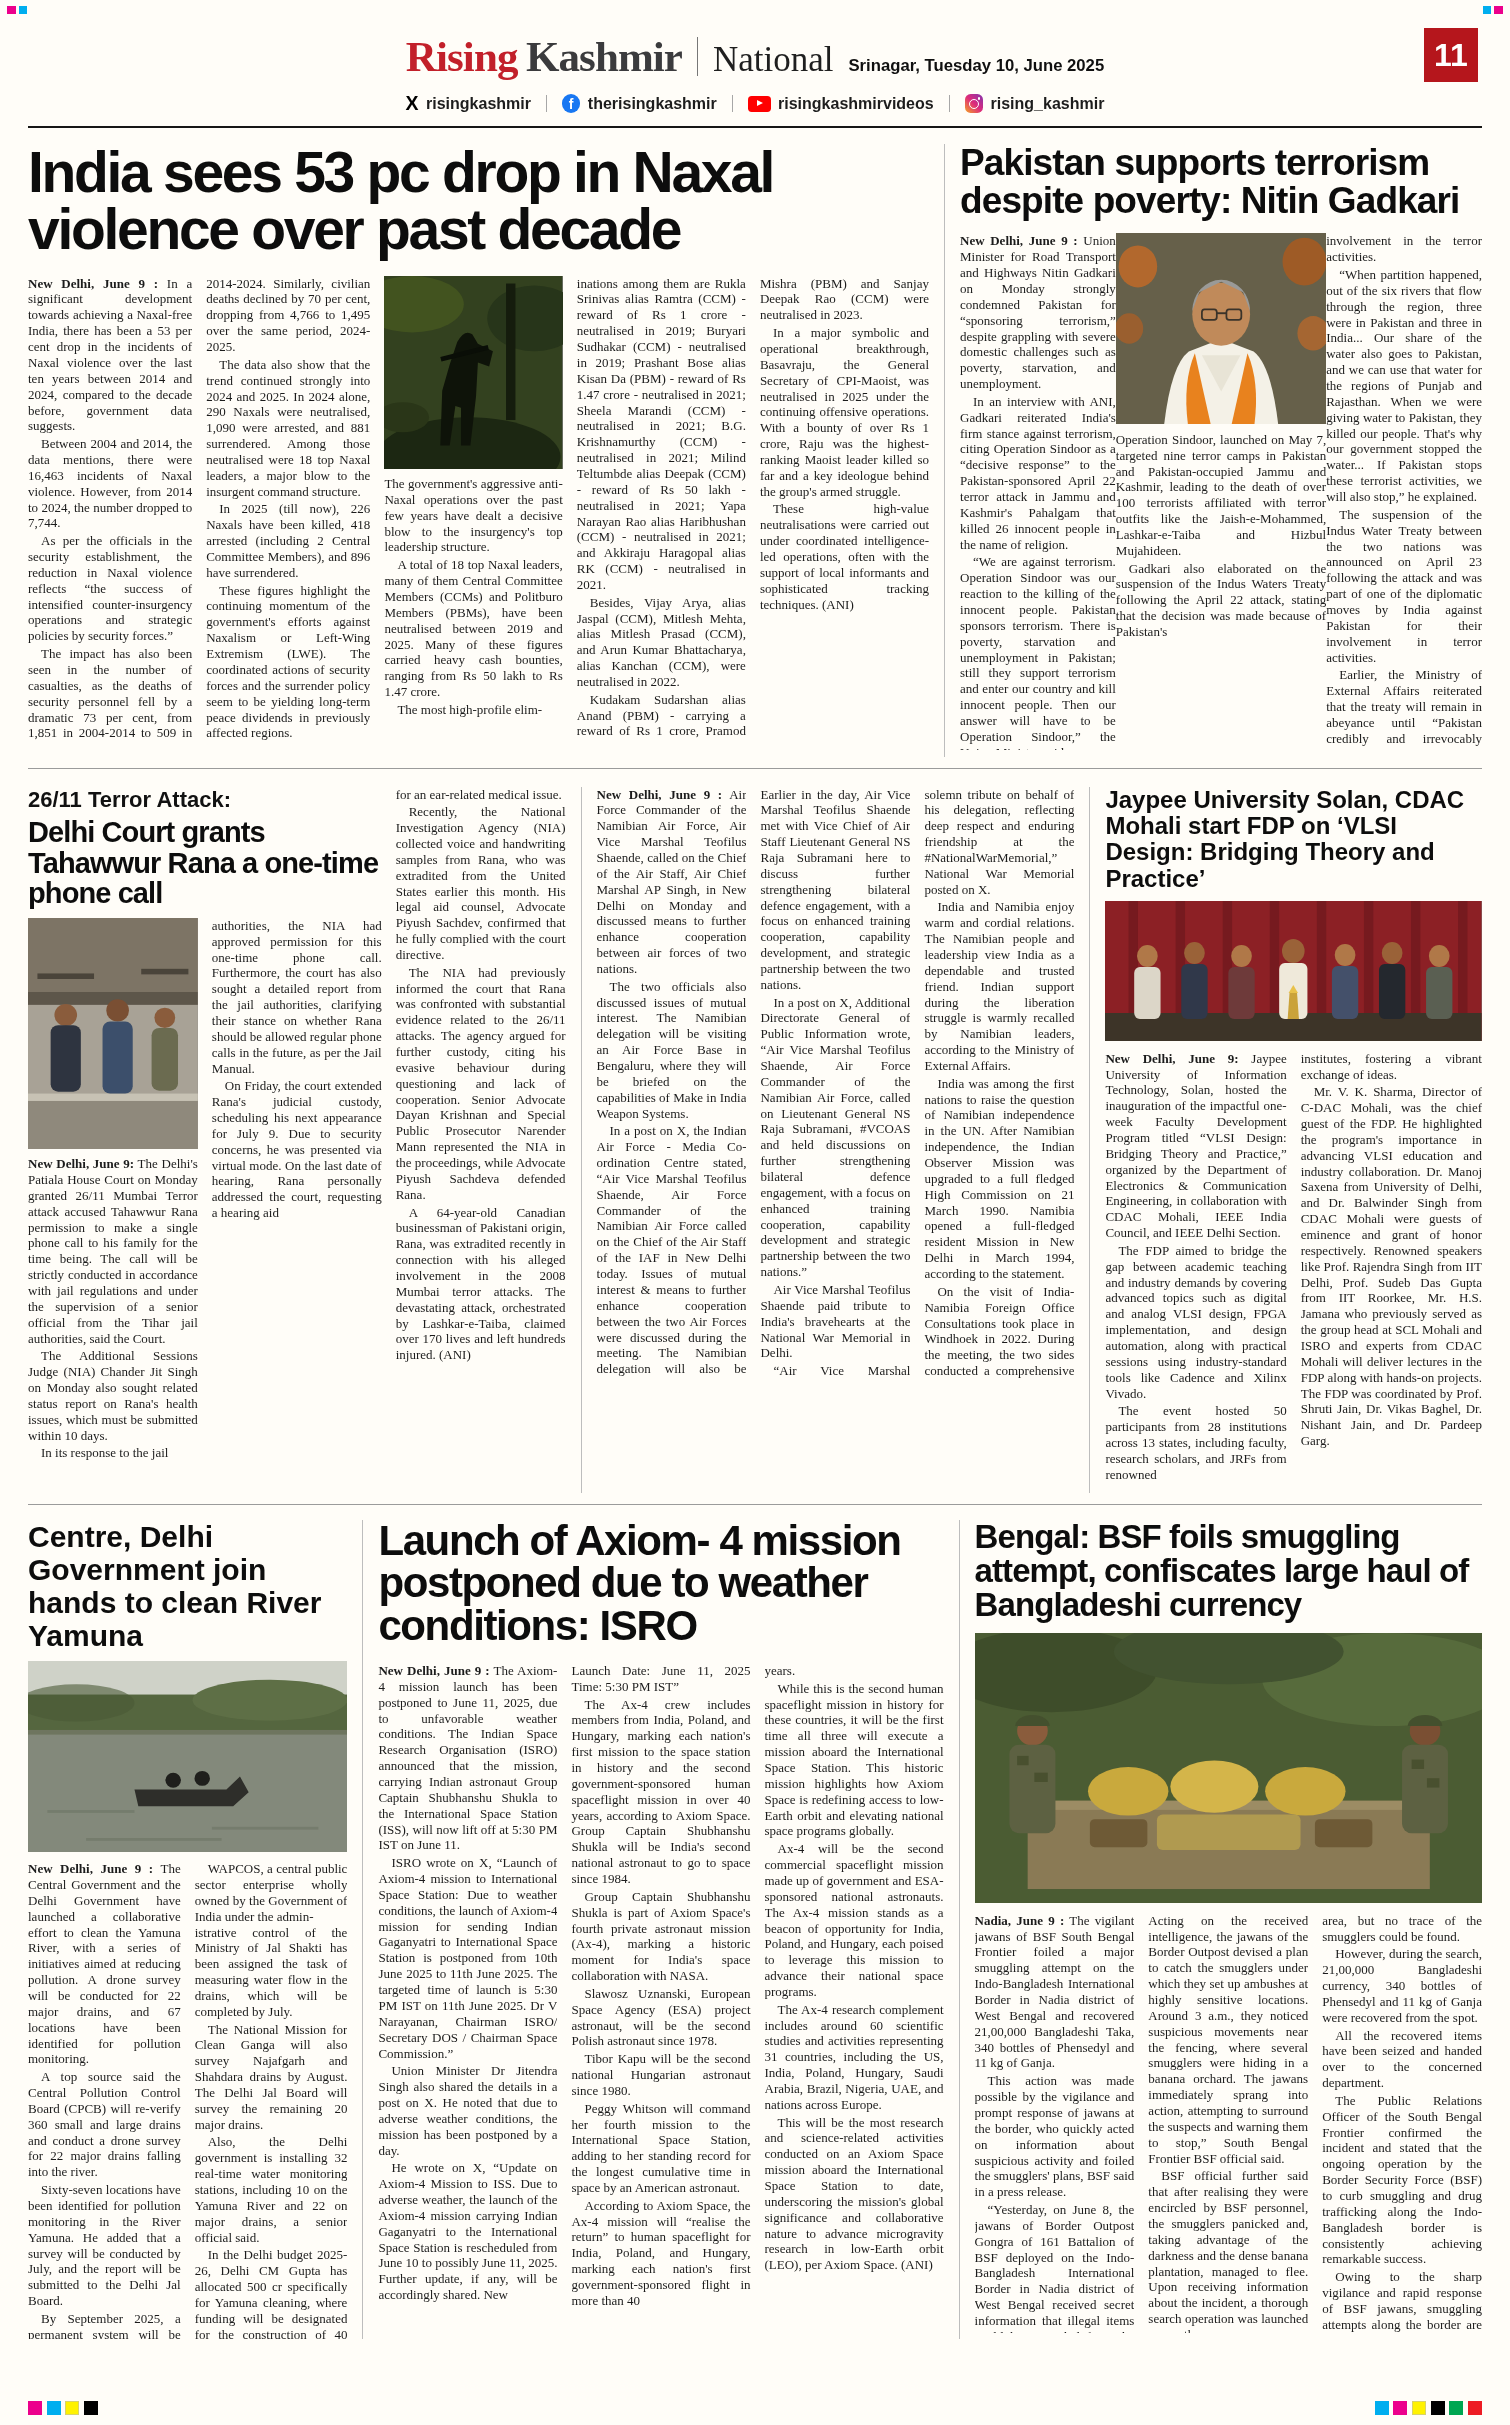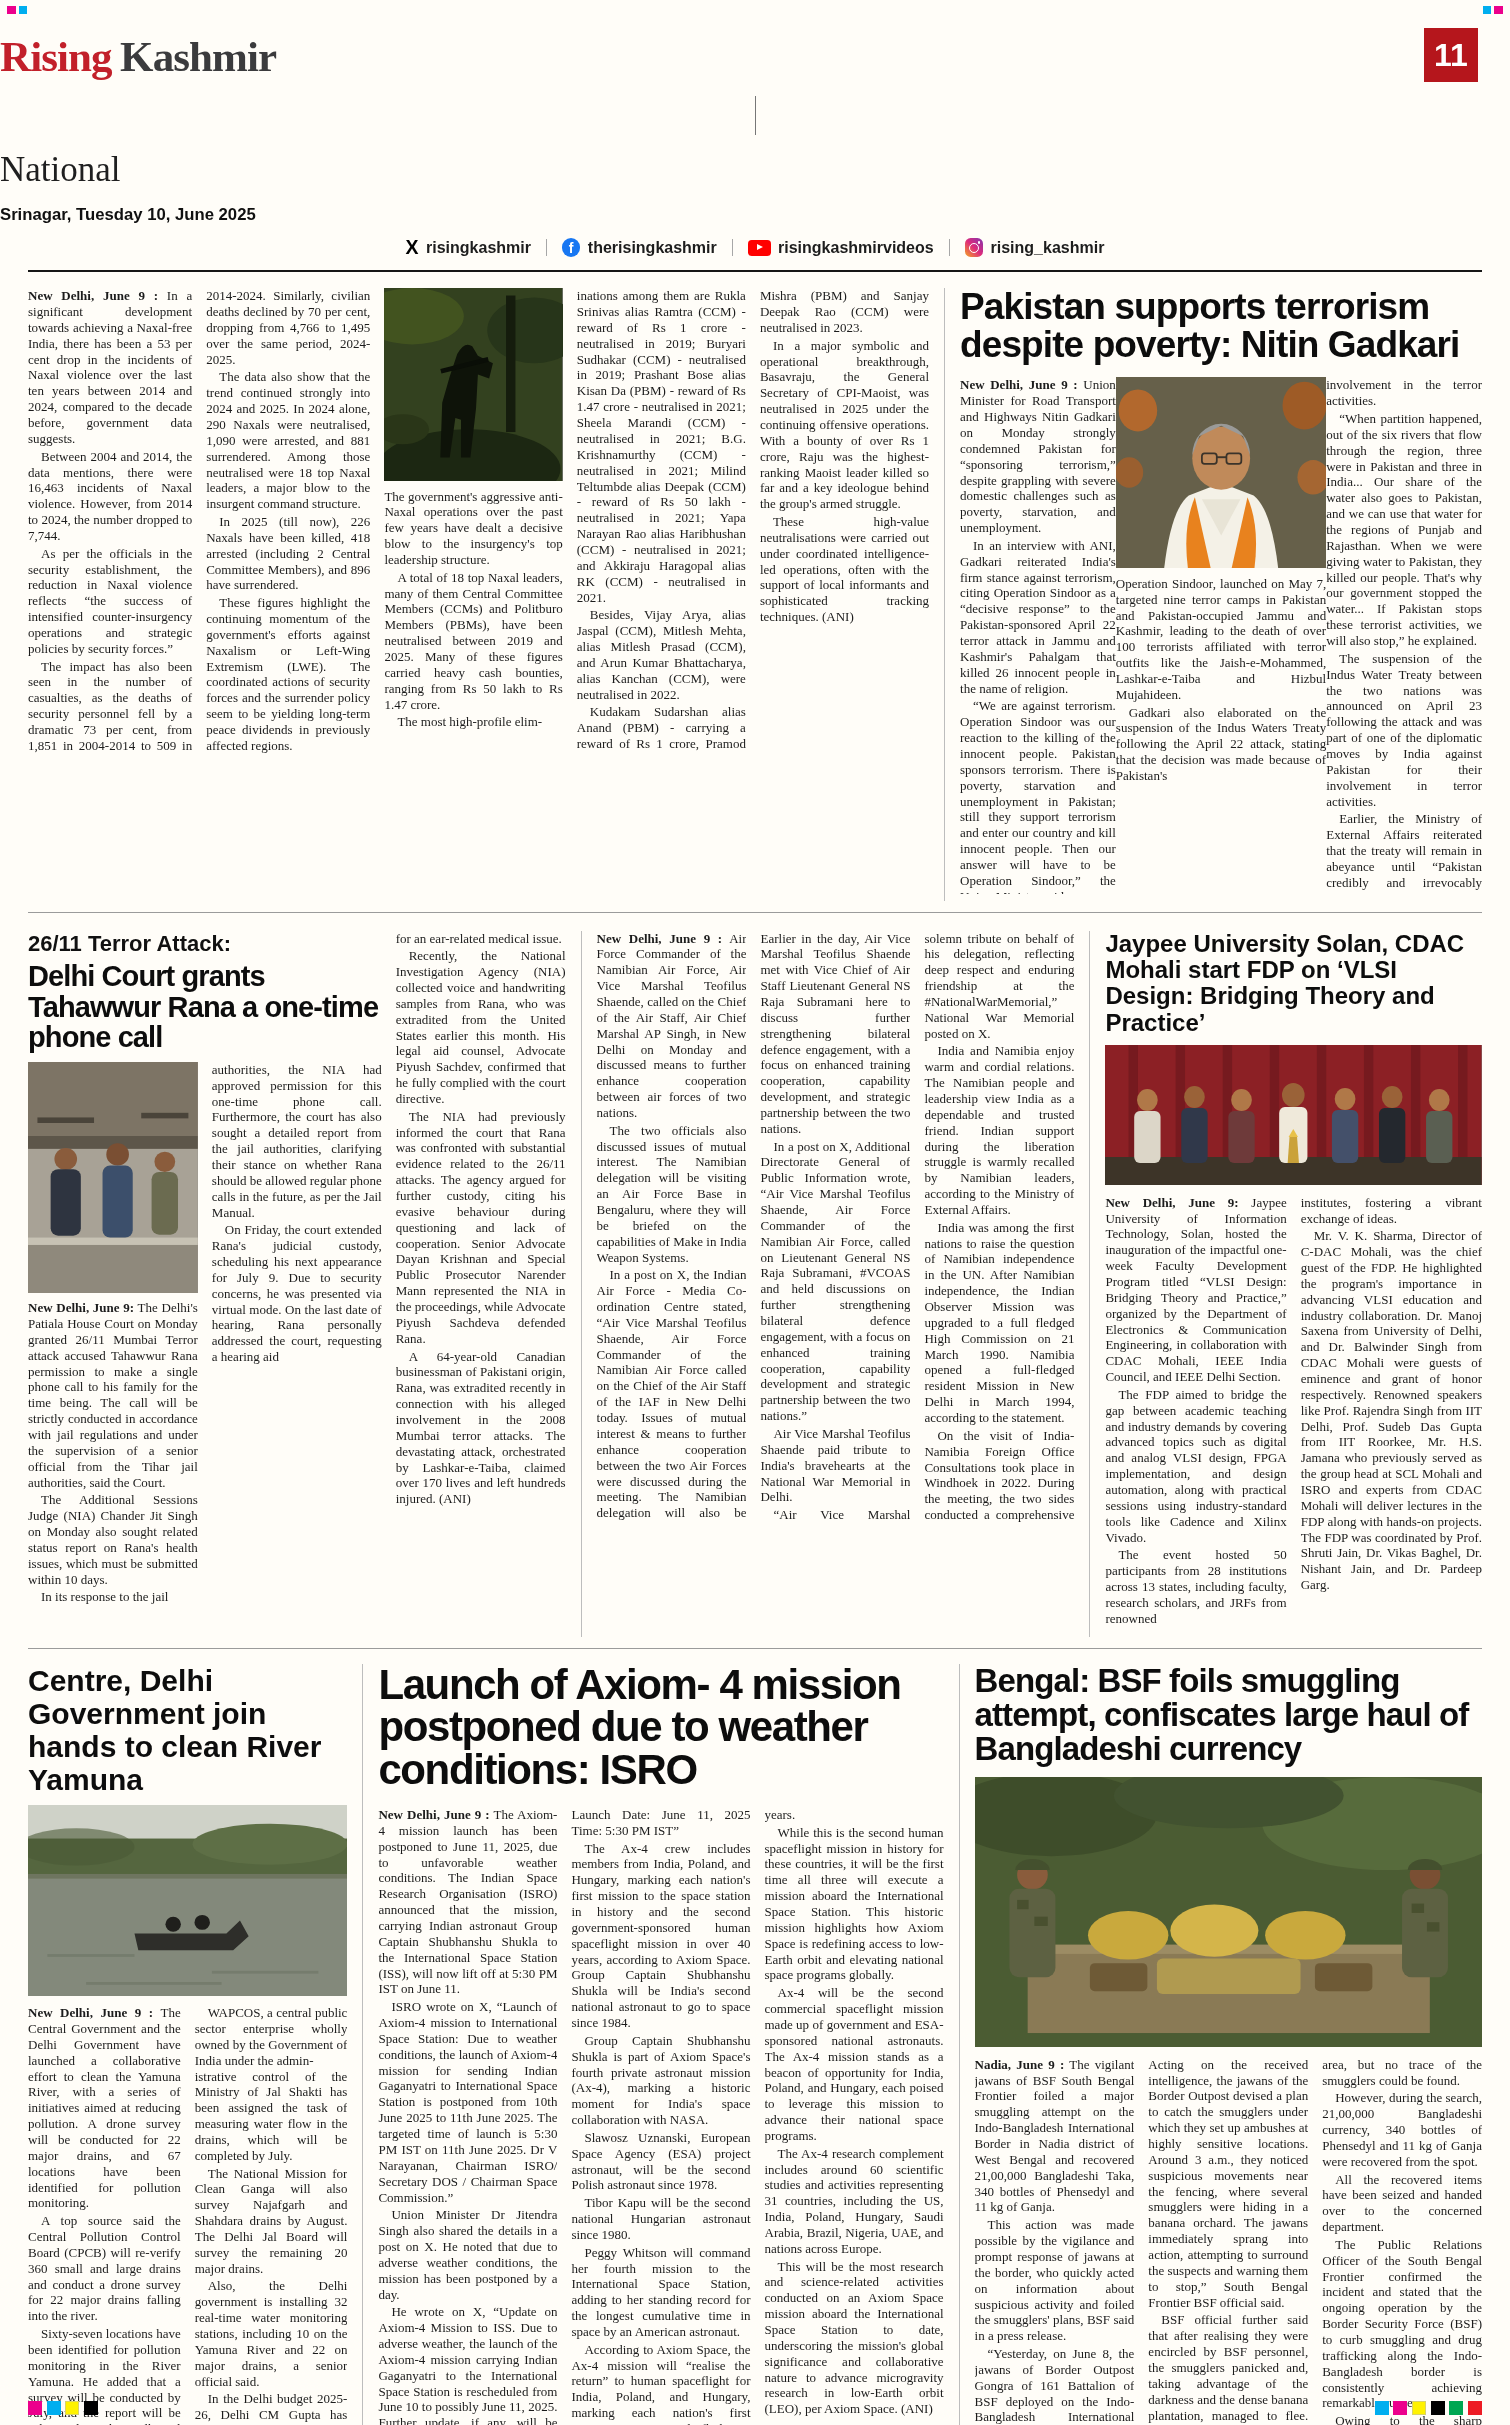--- a/index.html
+++ b/index.html
@@ -16,21 +16,21 @@
   .regmarks span { display: block; width: 8.4px; height: 8.4px; }
   .regmarks-tl { top: 5.6px; left: 7.4px; }
   .regmarks-tr { top: 5.6px; right: 7.4px; }
   .printmarks { position: absolute; bottom: 11px; display: flex; gap: 4.7px; }
   .printmarks span { display: block; width: 14px; height: 14px; }
   .printmarks-left { left: 28px; }
   .printmarks-right { right: 28px; }
 
   
   .masthead { position: relative; padding-top: 32px; }
-  .mast-row { display: flex; align-items: baseline; justify-content: center; gap: 15px; flex-direction: column; }
+  .mast-row { display: flex; align-items: baseline; justify-content: center; gap: 15px; }
   .brand { font-weight: bold; font-size: 43px; letter-spacing: -0.9px; white-space: nowrap; }
   .brand-rising { color: #c2202a; }
   .brand-kashmir { color: #3b3b3d; margin-left: 8.4px; }
   .mast-sep { width: 0.9px; height: 39px; background: #777; align-self: center; }
   .section-label { font-size: 35px; color: #1f1f1f; }
   .dateline { font-family: "Liberation Sans", sans-serif; font-weight: bold; font-size: 16.7px; color: #101010; }
   .page-number {
     position: absolute; top: 28px; right: 32px; width: 54px; height: 54px;
     background: #b5161c; color: #fff; display: flex; align-items: center; justify-content: center;
     font-family: "Liberation Sans", sans-serif; font-weight: bold; font-size: 32px;
@@ -185,20 +185,21 @@
         <span class="icon-ig"></span>
         <span>rising_kashmir</span>
       </span>
     </div>
     <div class="mast-rule"></div>
   </header>
 
   <section class="band band-1">
 
     <article class="art-naxal">
+      <h1>India sees 53 pc drop in Naxal violence over past decade</h1>
       <div class="naxal-body">
         <div class="pcol cols-2 naxal-left">
             <p><b>New Delhi, June 9 :</b> In a significant development towards achieving a Naxal-free India, there has been a 53 per cent drop in the incidents of Naxal violence over the last ten years between 2014 and 2024, compared to the decade before, government data suggests.</p>
             <p>Between 2004 and 2014, the data mentions, there were 16,463 incidents of Naxal violence. However, from 2014 to 2024, the number dropped to 7,744.</p>
             <p>As per the officials in the security establishment, the reduction in Naxal violence reflects “the success of intensified counter-insurgency operations and strategic policies by security forces.”</p>
             <p>The impact has also been seen in the number of casualties, as the deaths of security personnel fell by a dramatic 73 per cent, from 1,851 in 2004-2014 to 509 in 2014-2024. Similarly, civilian deaths declined by 70 per cent, dropping from 4,766 to 1,495 over the same period, 2024-2025.</p>
             <p>The data also show that the trend continued strongly into 2024 and 2025. In 2024 alone, 290 Naxals were neutralised, 1,090 were arrested, and 881 surrendered. Among those neutralised were 18 top Naxal leaders, a major blow to the insurgent command structure.</p>
             <p>In 2025 (till now), 226 Naxals have been killed, 418 arrested (including 2 Central Committee Members), and 896 have surrendered.</p>
             <p>These figures highlight the continuing momentum of the government's efforts against Naxalism or Left-Wing Extremism (LWE). The coordinated actions of security forces and the surrender policy seem to be yielding long-term peace dividends in previously affected regions.</p>
           </div>

